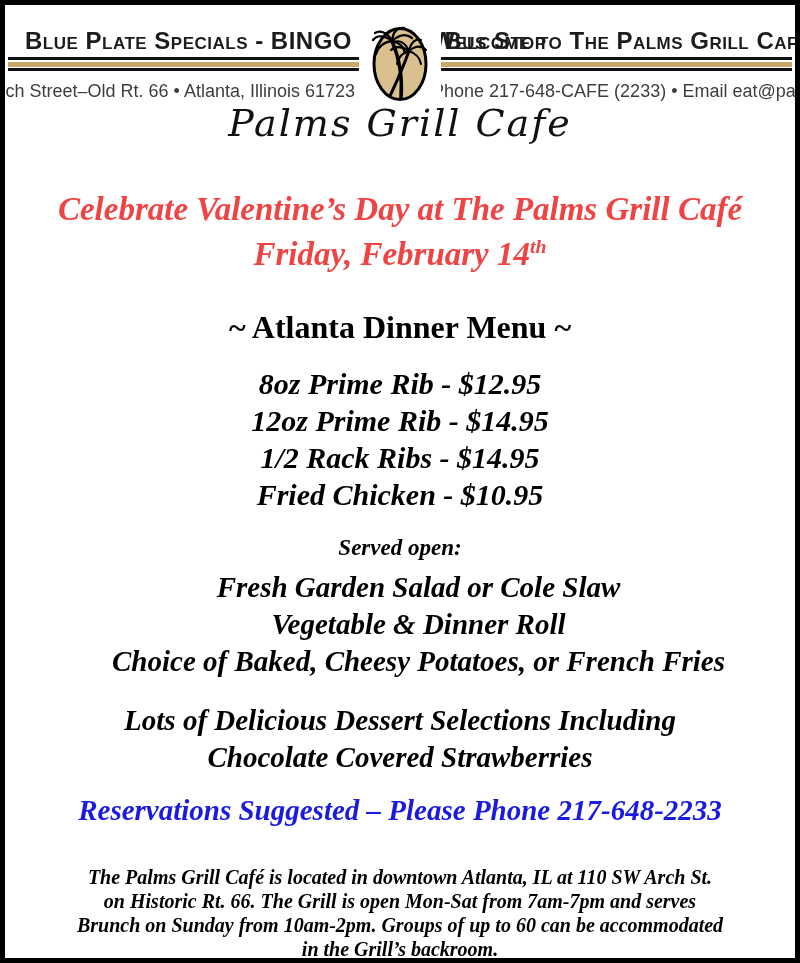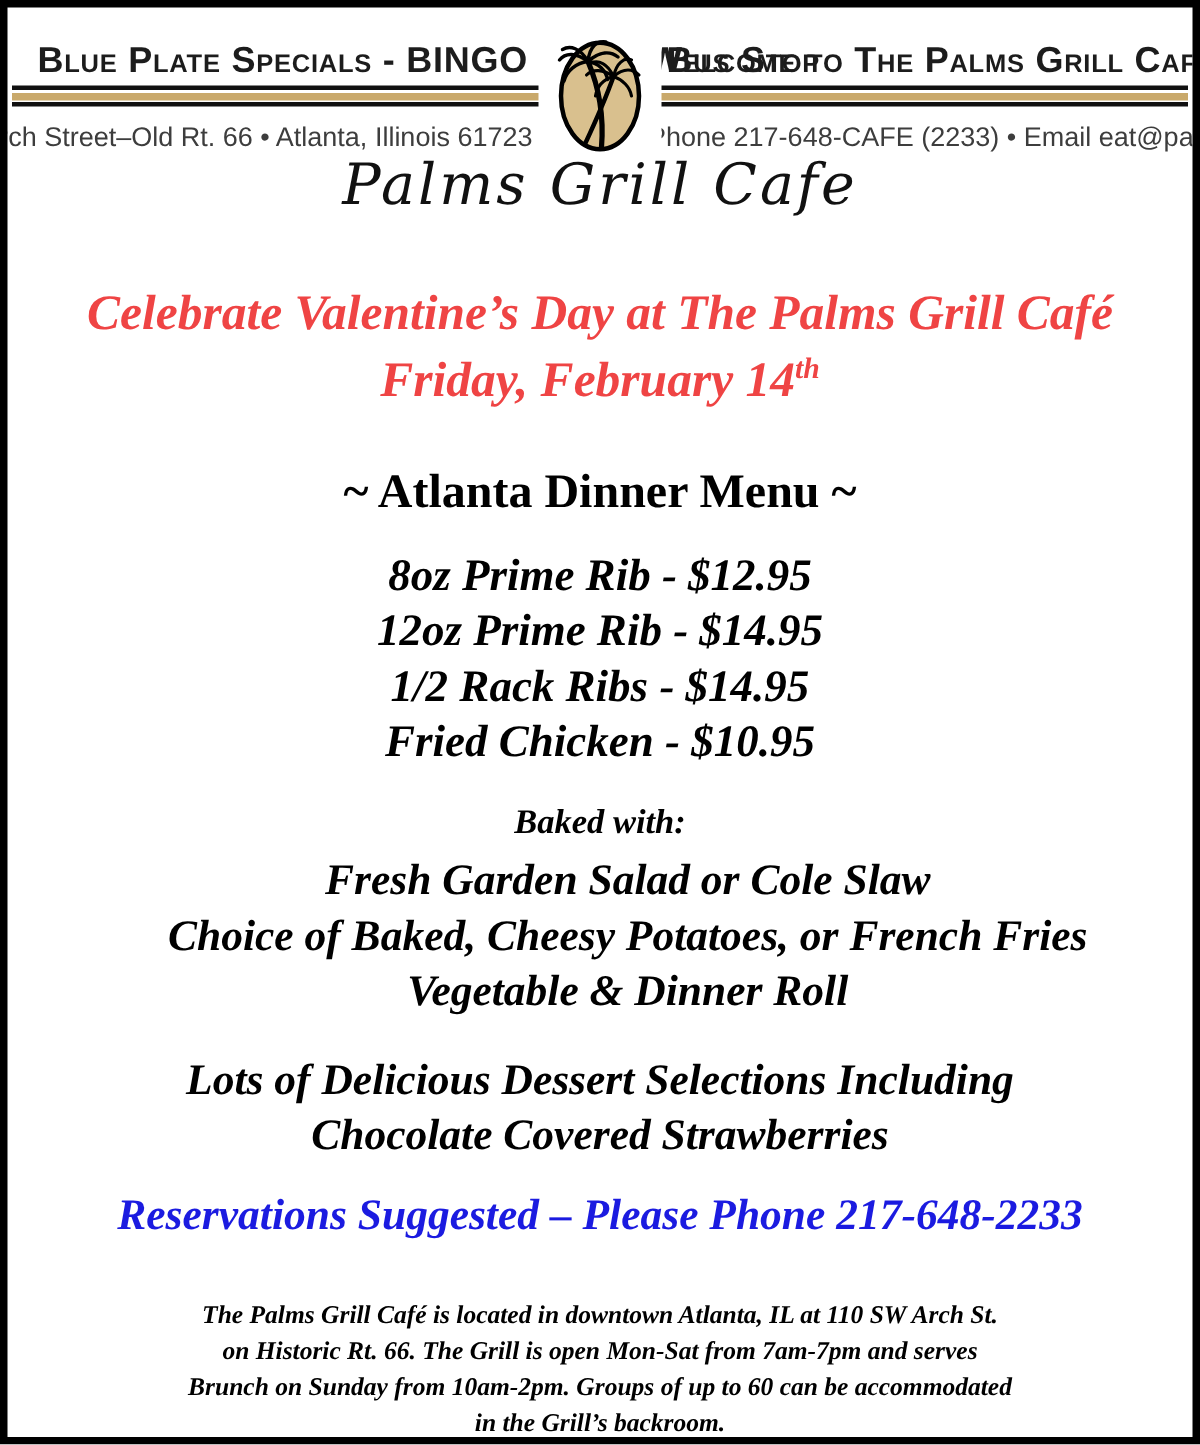--- a/index.html
+++ b/index.html
@@ -50,21 +50,21 @@
   .title sup{font-size:60%;line-height:0;}
   .menu-heading{
     margin-top:30px;font-size:32px;line-height:40px;
     font-style:normal;font-weight:bold;color:#000;
   }
   .menu-items{margin-top:18px;font-size:30px;line-height:37px;}
   .served{margin-top:20px;font-size:23px;line-height:30px;}
   .sides{margin-top:6px;font-size:29px;line-height:37px;padding-left:37px;}
   .dessert{margin-top:22px;font-size:29px;line-height:37px;}
   .reservations{margin-top:16px;font-size:29px;line-height:37px;color:#1b1be0;}
-  .footer-note{margin-top:36px;font-size:17px;line-height:24px;}
+  .footer-note{margin-top:36px;font-size:20px;line-height:24px;}
 </style>
 </head>
 <body>
 
 <div class="page">
 
   <div class="header">
 
     <div class="stripes">
       <div class="stripe-black"></div>
@@ -125,26 +125,26 @@
 
     <div class="menu-heading">~ Atlanta Dinner Menu ~</div>
 
     <div class="menu-items">
       <div>8oz  Prime Rib - $12.95</div>
       <div>12oz  Prime Rib - $14.95</div>
       <div>1/2 Rack Ribs - $14.95</div>
       <div>Fried Chicken - $10.95</div>
     </div>
 
-    <div class="served">Baked with:</div>
+    <div class="served">Served open:</div>
 
     <div class="sides">
       <div>Fresh Garden Salad or Cole Slaw</div>
+      <div>Vegetable &amp; Dinner Roll</div>
       <div>Choice of Baked, Cheesy Potatoes, or French Fries</div>
-      <div>Vegetable &amp; Dinner Roll</div>
     </div>
 
     <div class="dessert">
       <div>Lots of Delicious Dessert Selections Including</div>
       <div>Chocolate Covered Strawberries</div>
     </div>
 
     <div class="reservations">Reservations Suggested – Please Phone 217-648-2233</div>
 
     <div class="footer-note">

